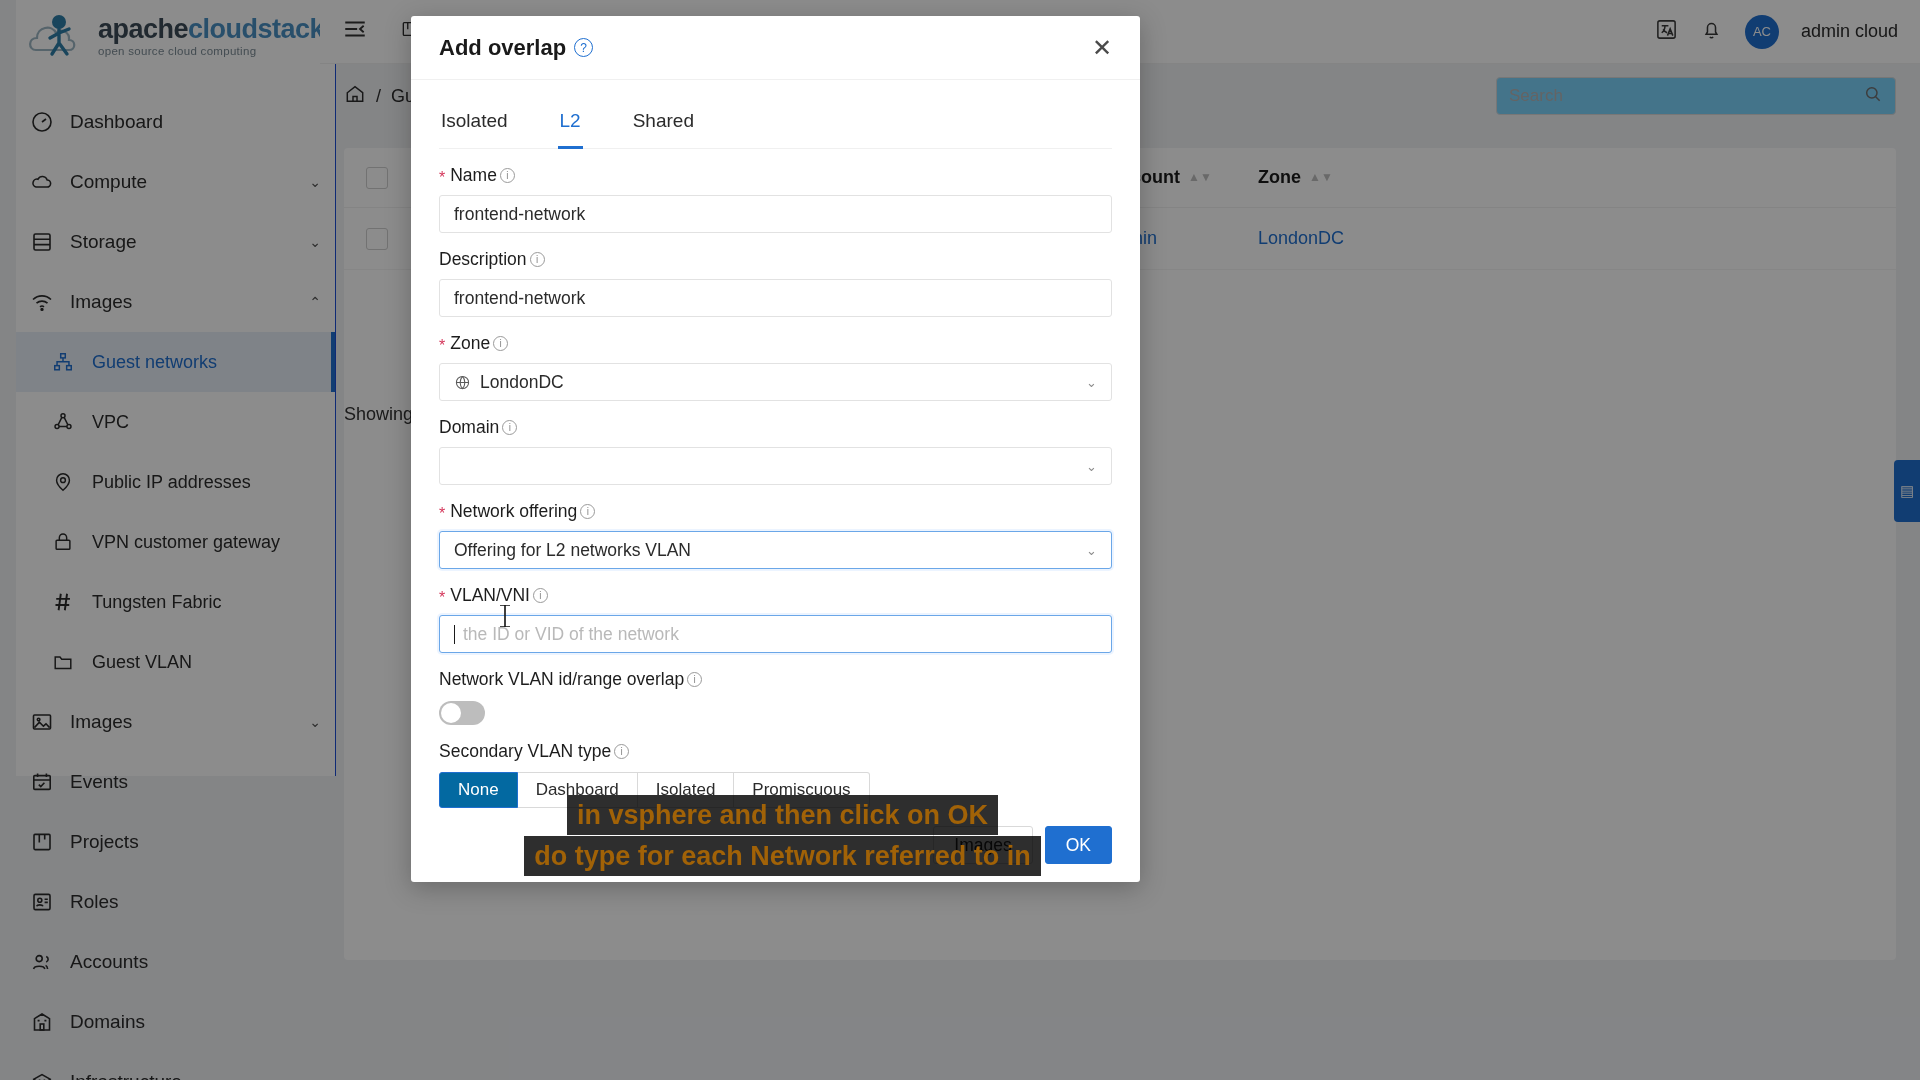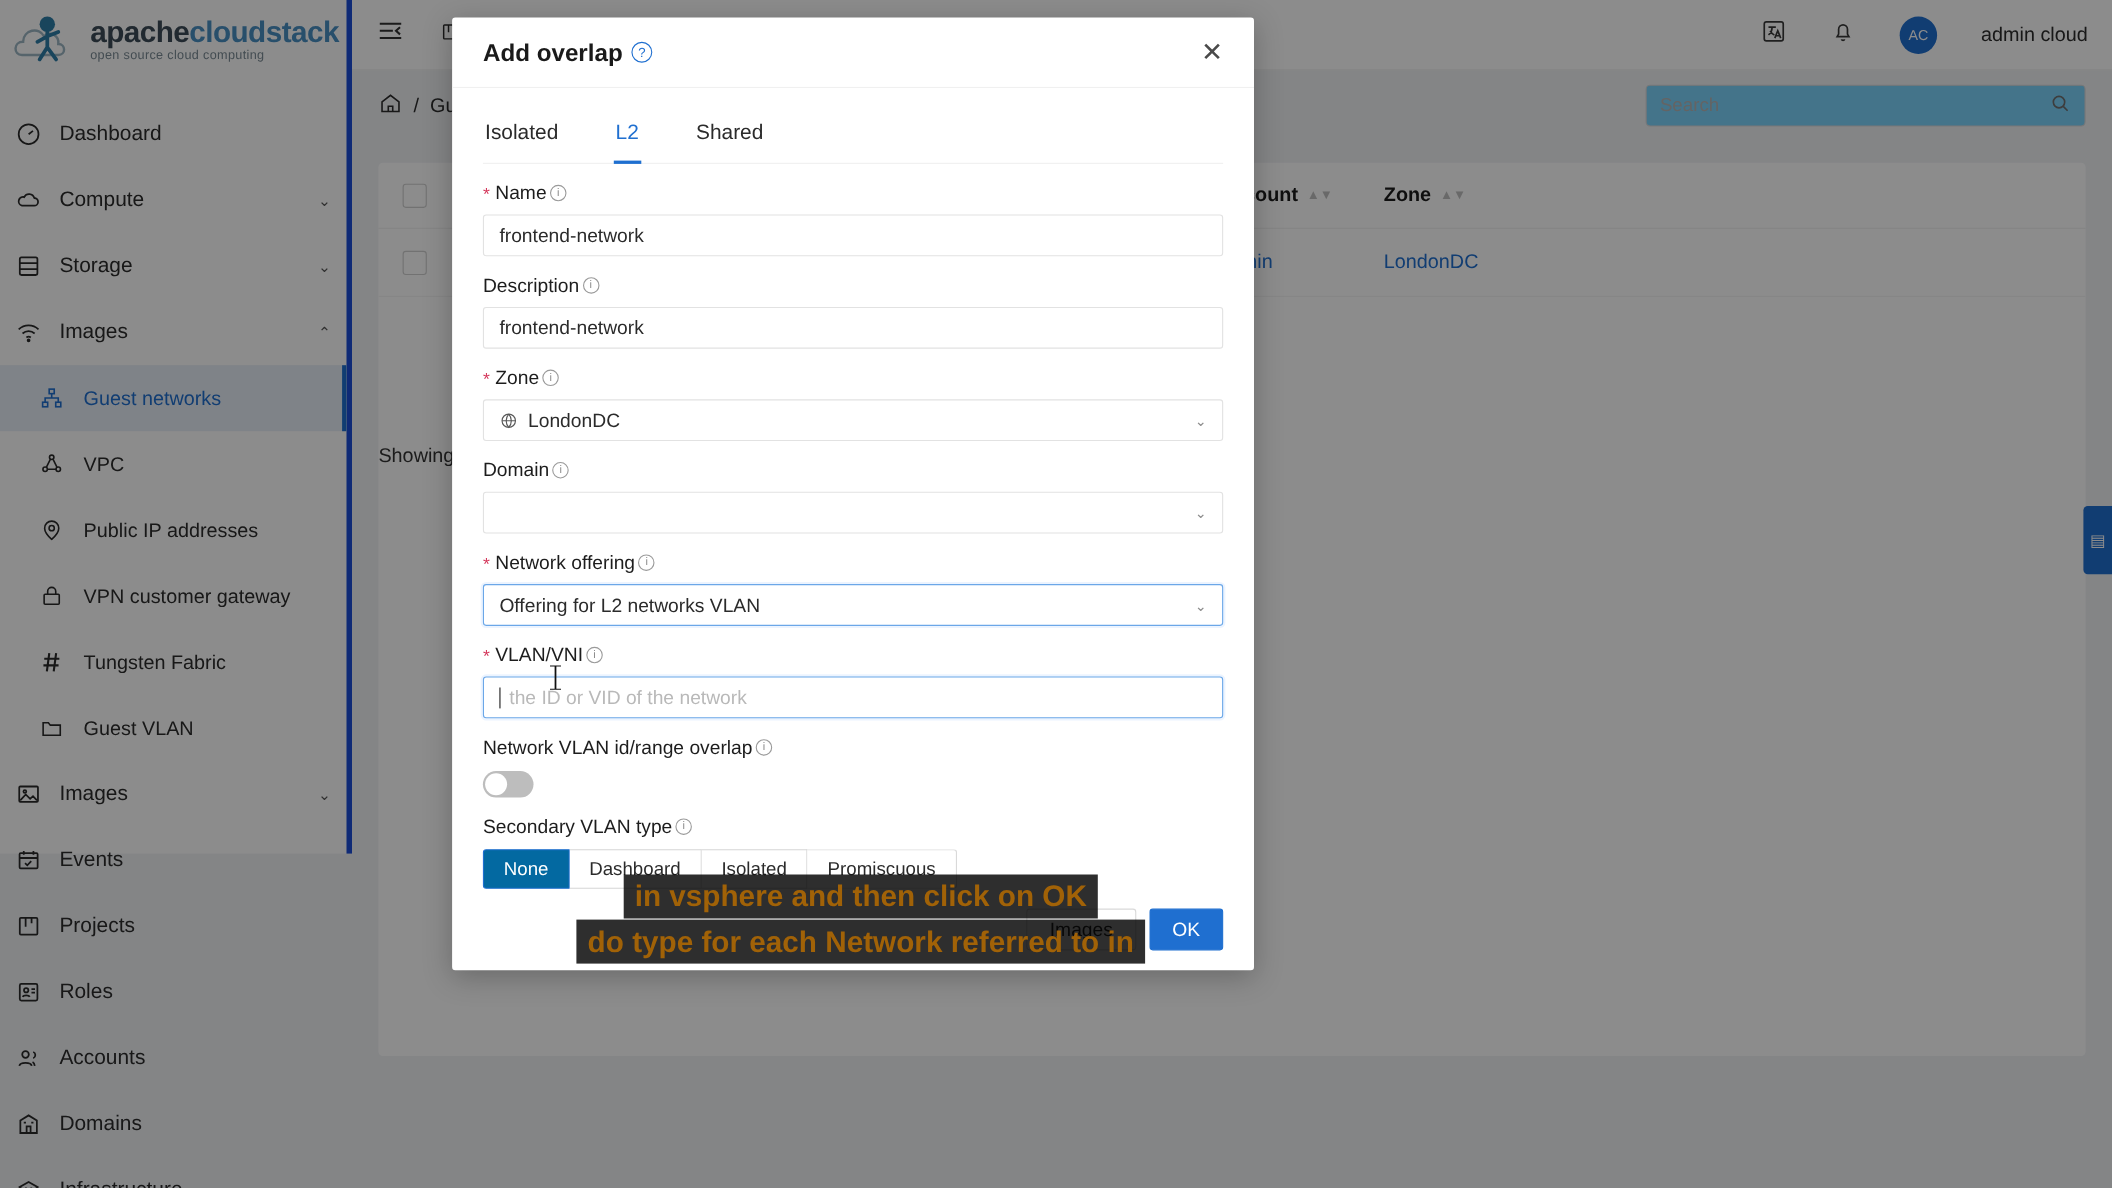--- a/index.html
+++ b/index.html
@@ -9,22 +9,22 @@
     overflow: hidden;
     background: #f0f2f5;
   }
   #app { position: relative; width: 1920px; height: 1080px; }
 
   
   .bg-layer { position: absolute; inset: 0; }
 
   
   .sidebar {
-    position: absolute; left: 0; top: 0; width: 320px; height: 776px;
-    background: #ffffff; border-right: 5px solid #1d4ed8;
+    position: absolute; left: 16px; top: 0; width: 320px; height: 776px;
+    background: #ffffff; border-right: 1px solid #1d4ed8;
   }
   .logo-wrap {
     height: 78px; display: flex; align-items: center; padding-left: 12px; gap: 6px;
   }
   .logo-mark { width: 64px; height: 58px; flex: 0 0 auto; }
   .logo-text { display: flex; flex-direction: column; line-height: 1; padding-bottom: 4px;}
   .logo-title { font-size: 27px; font-weight: 700; letter-spacing: -0.5px; }
   .logo-title .t1 { color: #3c4c58; }
   .logo-title .t2 { color: #4a90c4; }
   .logo-sub { font-size: 11.5px; color: #7b8b95; letter-spacing: 0.3px; margin-top: 3px; }
@@ -51,21 +51,21 @@
   .topbar {
     position: absolute; left: 320px; top: 0; right: 0; height: 64px;
     background: #ffffff; display: flex; align-items: center; padding: 0 22px;
     border-bottom: 1px solid #f0f0f0;
   }
   .collapse-btn { font-size: 24px; color: #333; margin-right: 22px; cursor: pointer; }
   .proj-chip {
     display: flex; align-items: center; gap: 8px; font-size: 18px; color: #2c2c2c;
     padding: 6px 10px; cursor: pointer;
   }
-  .topbar-right { margin-left: auto; display: flex; align-items: center; gap: 40px; }
+  .topbar-right { margin-left: auto; display: flex; align-items: center; gap: 22px; }
   .tb-icon { font-size: 21px; color: #3a3a3a; cursor: pointer; }
   .avatar {
     width: 34px; height: 34px; border-radius: 50%; background: #1f6fd0;
     color: #fff; font-size: 13px; display: flex; align-items: center; justify-content: center;
   }
   .user-name { font-size: 18px; color: #2c2c2c; }
 
   
   .crumb-row {
     position: absolute; left: 320px; top: 64px; right: 0; height: 64px;

